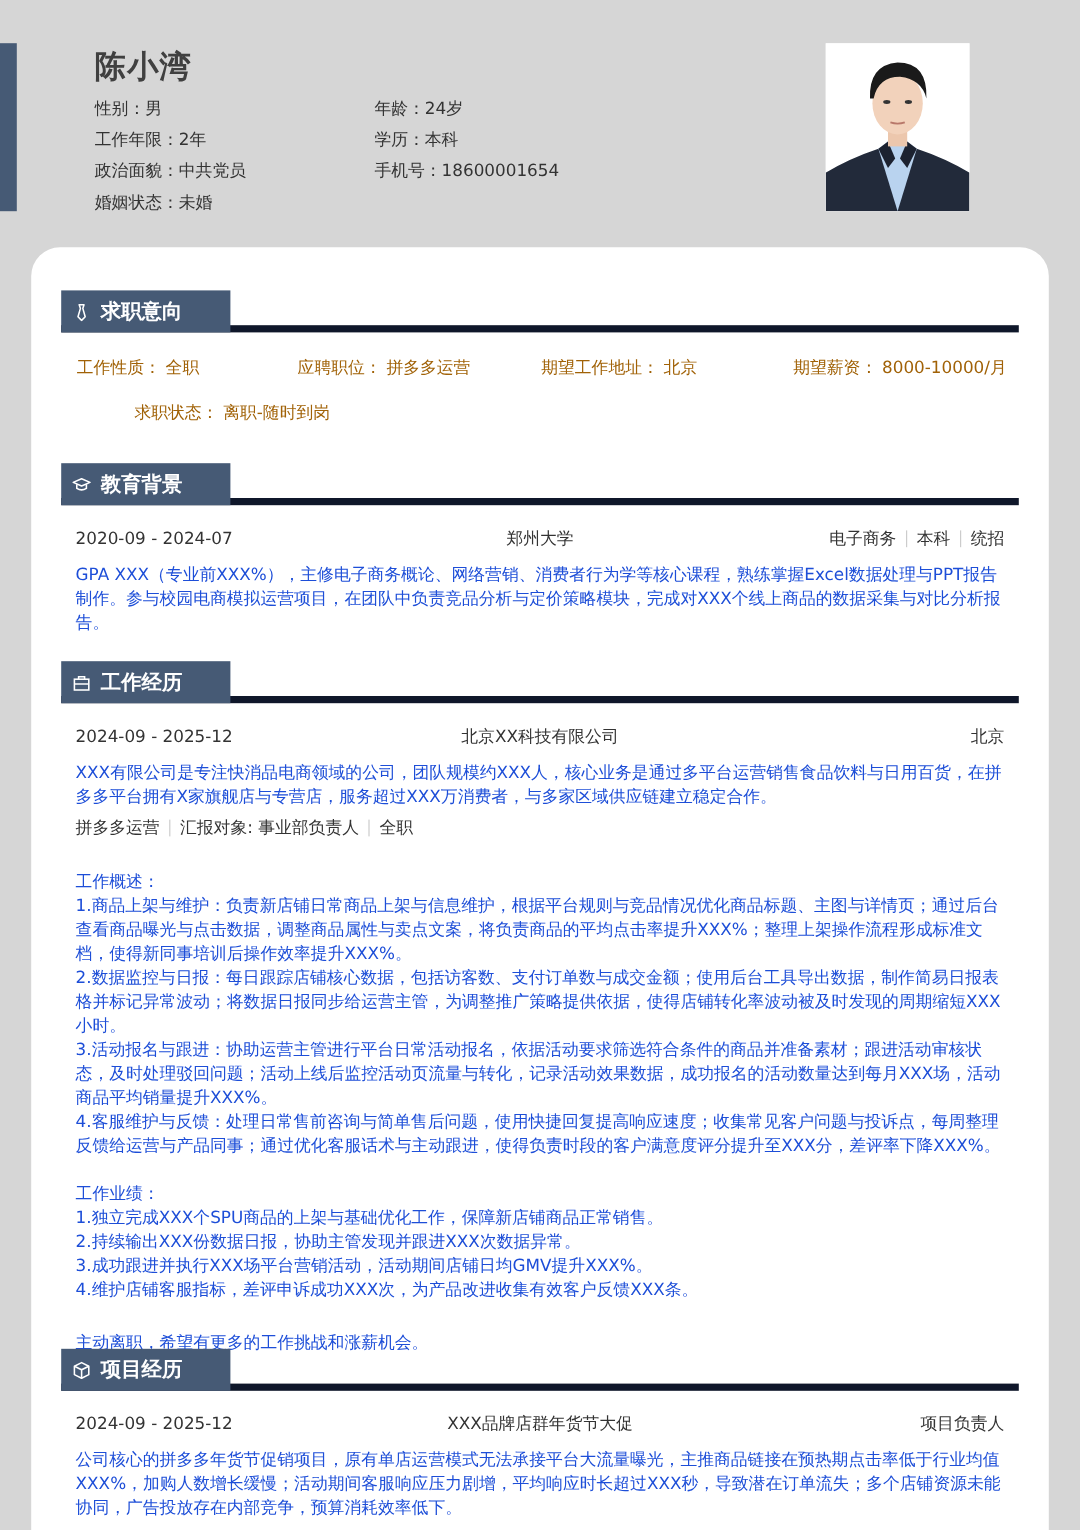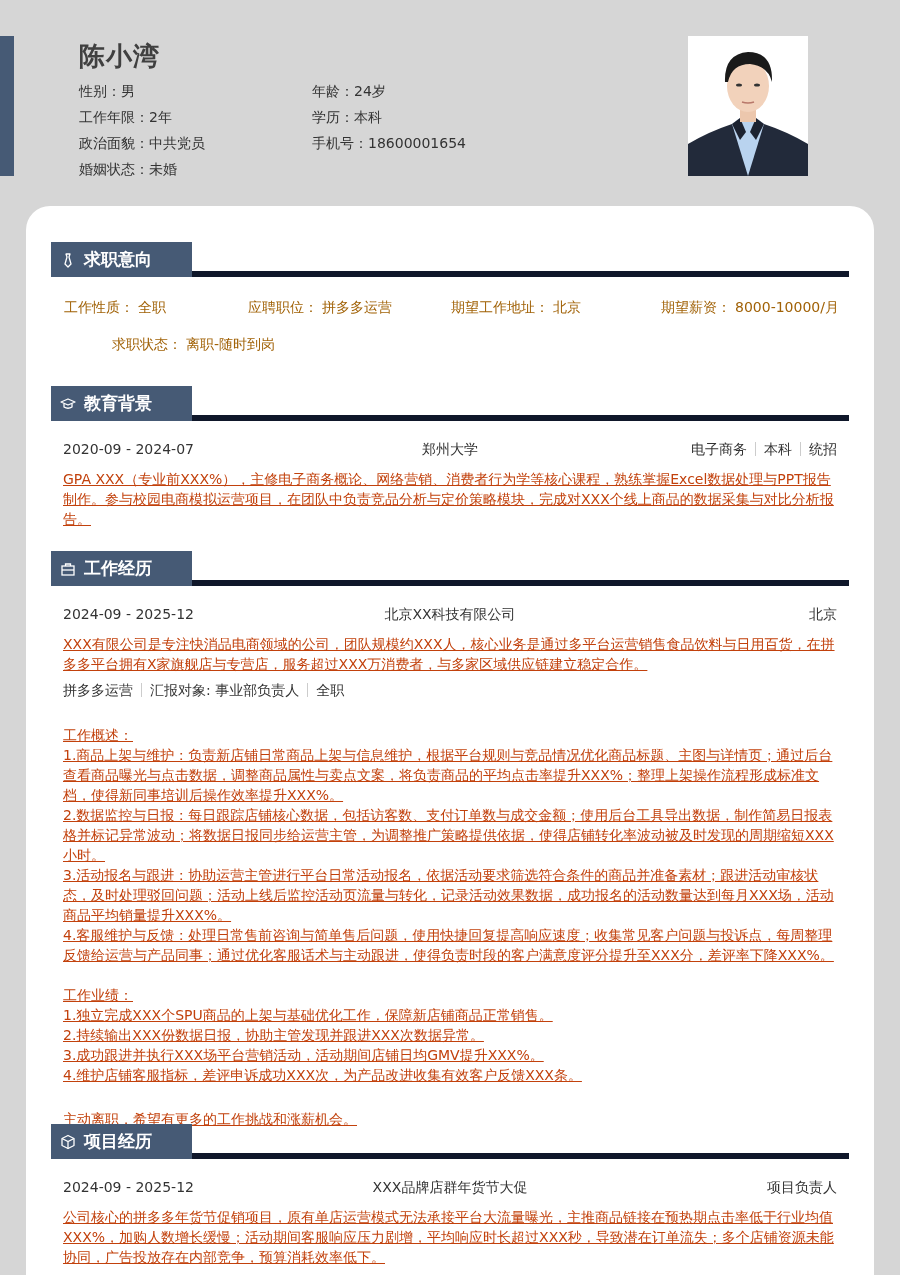--- a/index.html
+++ b/index.html
@@ -40,21 +40,21 @@
     position: absolute; left: 0; top: 0; width: 141px; height: 35px;
     background: #465a75; color: #fff; display: flex; align-items: center;
     padding-left: 9px; font-size: 17px; font-weight: bold;
   }
   .sec-tab svg { width: 16px; height: 16px; margin-right: 8px; flex: none; }
   .row3 {
     display: flex; justify-content: space-between; font-size: 14px; color: #333;
     padding: 0 12px; height: 20px; line-height: 20px;
   }
   .row3 .mid { position: absolute; left: 50%; transform: translateX(-50%); }
-  .para { font-size: 14px; line-height: 20px; color: #c2410c; padding: 0 12px; text-decoration: underline; }
+  .para { font-size: 14px; line-height: 20px; color: #1d4ed8; padding: 0 12px; }
   .tags { font-size: 14px; color: #333; padding: 0 12px; line-height: 20px; display: flex; align-items: center; }
   .sep { display: inline-block; width: 1px; height: 14px; background: #ccc; margin: 0 8px; }
   .intent-grid { font-size: 14px; color: #a16207; padding: 0 13px; }
   .intent-row { position: relative; height: 20px; line-height: 20px; margin-bottom: 17px; }
   .intent-row span { position: absolute; white-space: nowrap; }
 </style>
 </head>
 <body>
 
 <div class="accent-bar"></div>

